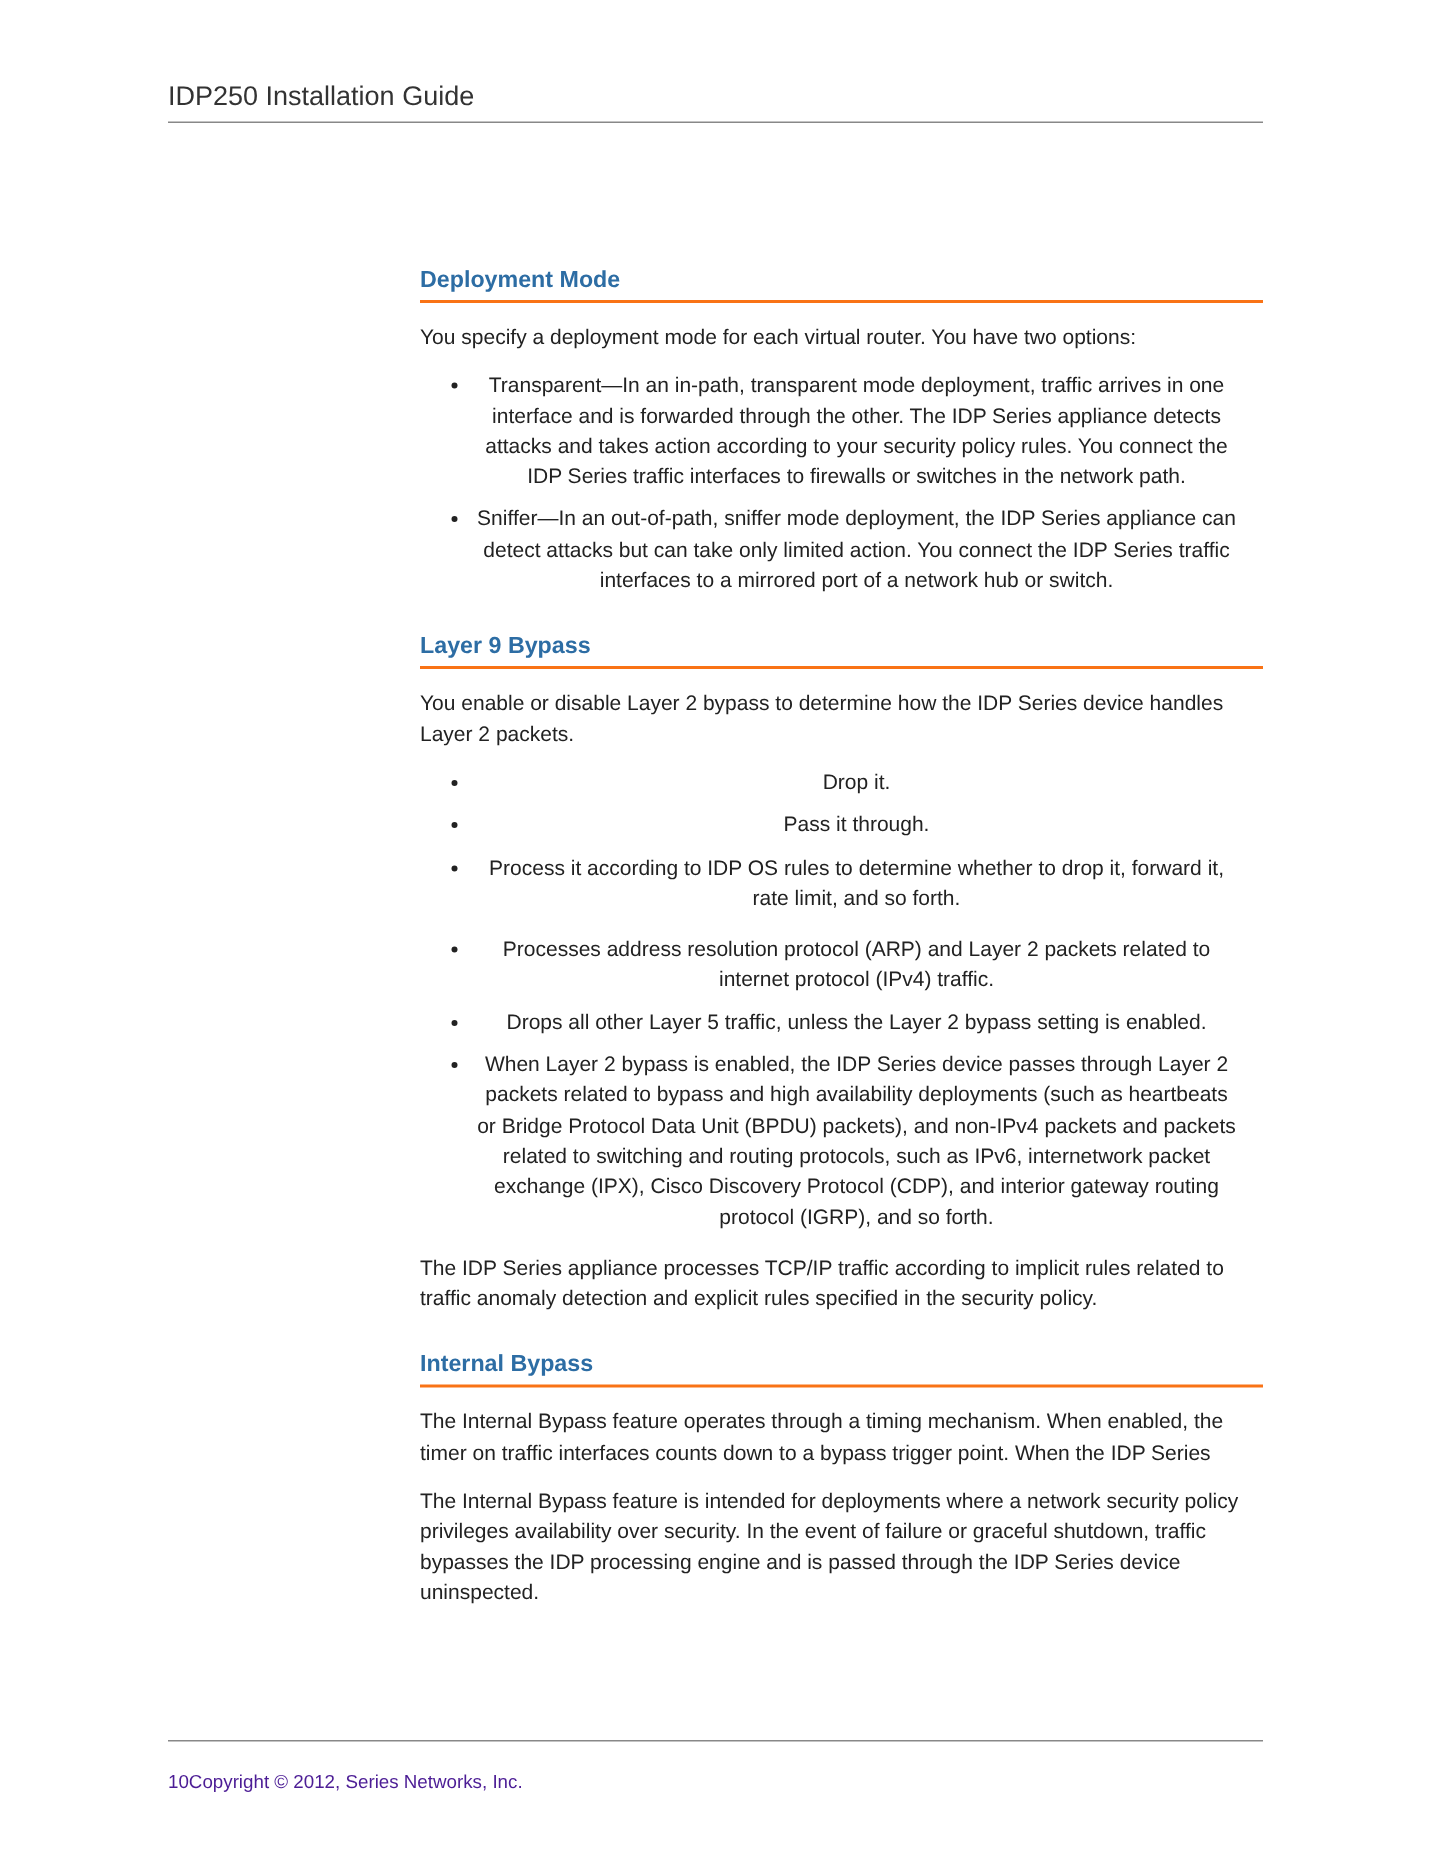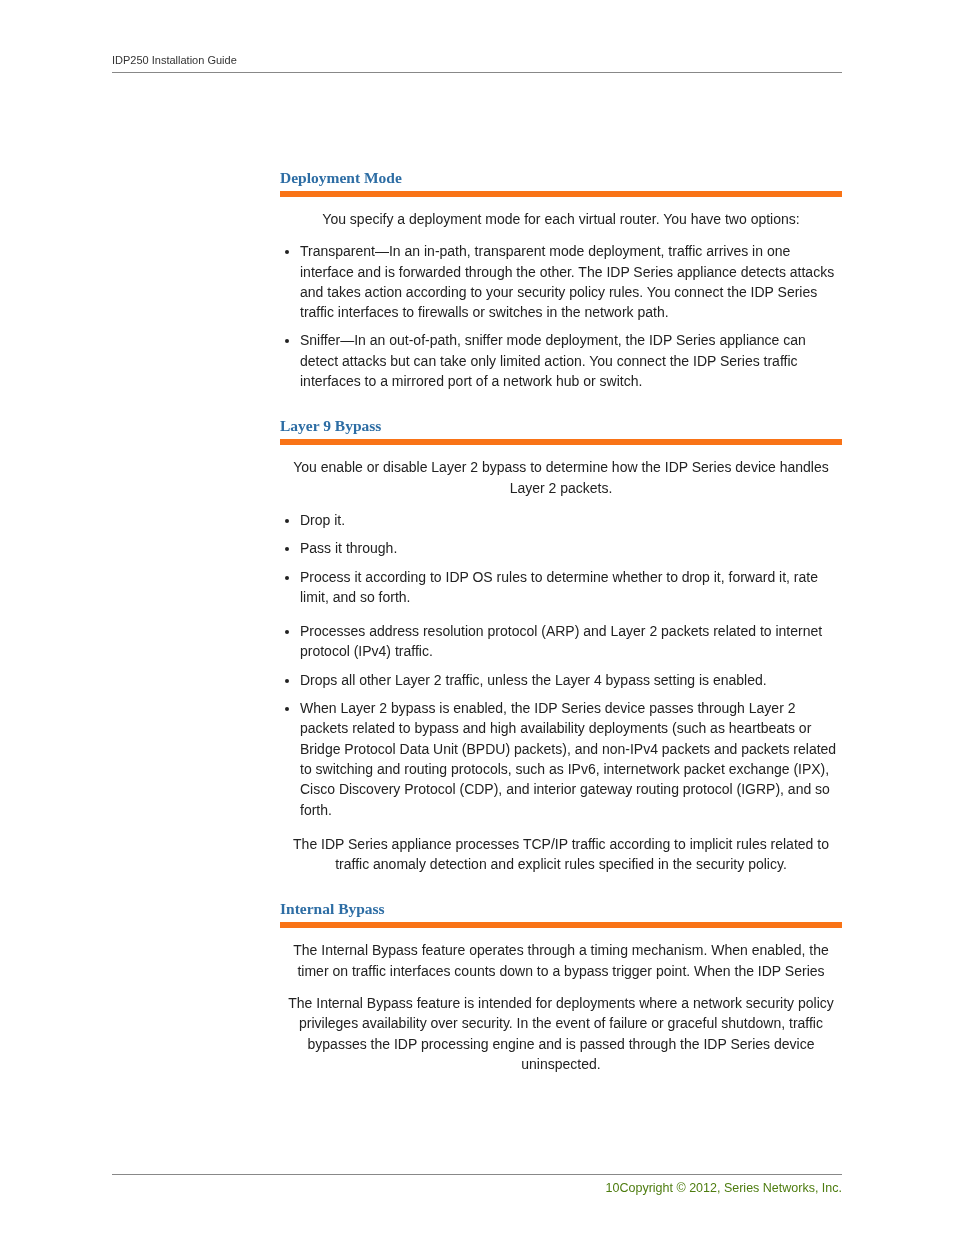--- a/index.html
+++ b/index.html
@@ -11,67 +11,66 @@
     color: #2c2c2c;
   }
   .page {
     width: 954px;
     height: 1235px;
     position: relative;
     box-sizing: border-box;
     padding: 54px 112px 0 112px;
   }
   .running-head {
-    font-size: 11px;
+    font-size: 18px;
     color: #333;
     padding-bottom: 6px;
     border-bottom: 1px solid #888;
     margin-bottom: 96px;
   }
   .content {
     margin-left: 168px; 
   }
   h2.sec {
     font-size: 15.5px;
     font-weight: 600;
     color: #2d6da4;
     margin: 0 0 4px 0;
     padding-bottom: 4px;
-    border-bottom: 6px solid #f97316;
-    font-family: Liberation Serif, serif;
+    border-bottom: 2px solid #f97316;
   }
   p {
     font-size: 14px;
     line-height: 1.45;
     margin: 12px 0;
     color: #222;
-    text-align: center;
   }
   ul {
     margin: 10px 0 14px 0;
     padding-left: 20px;
   }
   ul li {
     font-size: 14px;
     line-height: 1.45;
-    margin: 8px 0;
+    margin: 8px 16px;
     color: #222;
+    text-align: center;
   }
   .sec-block { margin-bottom: 26px; }
   .footer {
     position: absolute;
     left: 112px;
     right: 112px;
     bottom: 40px;
     border-top: 1px solid #888;
-    padding-top: 6px;
+    padding-top: 20px;
     font-size: 12.5px;
-    color: #4d7c0f;
+    color: #4c1d95;
     display: flex;
-    justify-content: flex-end;
+    justify-content: flex-start;
   }
 </style>
 </head>
 <body>
 
 <div class="page">
 
   <div class="running-head">IDP250 Installation Guide</div>
 
   <div class="content">
@@ -88,21 +87,21 @@
     <div class="sec-block">
       <h2 class="sec">Layer 9 Bypass</h2>
       <p>You enable or disable Layer 2 bypass to determine how the IDP Series device handles Layer 2 packets.</p>
       <ul>
         <li>Drop it.</li>
         <li>Pass it through.</li>
         <li>Process it according to IDP OS rules to determine whether to drop it, forward it, rate limit, and so forth.</li>
       </ul>
       <ul>
         <li>Processes address resolution protocol (ARP) and Layer 2 packets related to internet protocol (IPv4) traffic.</li>
-        <li>Drops all other Layer 2 traffic, unless the Layer 4 bypass setting is enabled.</li>
+        <li>Drops all other Layer 5 traffic, unless the Layer 2 bypass setting is enabled.</li>
         <li>When Layer 2 bypass is enabled, the IDP Series device passes through Layer 2 packets related to bypass and high availability deployments (such as heartbeats or Bridge Protocol Data Unit (BPDU) packets), and non-IPv4 packets and packets related to switching and routing protocols, such as IPv6, internetwork packet exchange (IPX), Cisco Discovery Protocol (CDP), and interior gateway routing protocol (IGRP), and so forth.</li>
       </ul>
       <p>The IDP Series appliance processes TCP/IP traffic according to implicit rules related to traffic anomaly detection and explicit rules specified in the security policy.</p>
     </div>
 
     <div class="sec-block">
       <h2 class="sec">Internal Bypass</h2>
       <p>The Internal Bypass feature operates through a timing mechanism. When enabled, the timer on traffic interfaces counts down to a bypass trigger point. When the IDP Series</p>
       <p>The Internal Bypass feature is intended for deployments where a network security policy privileges availability over security. In the event of failure or graceful shutdown, traffic bypasses the IDP processing engine and is passed through the IDP Series device uninspected.</p>
     </div>

